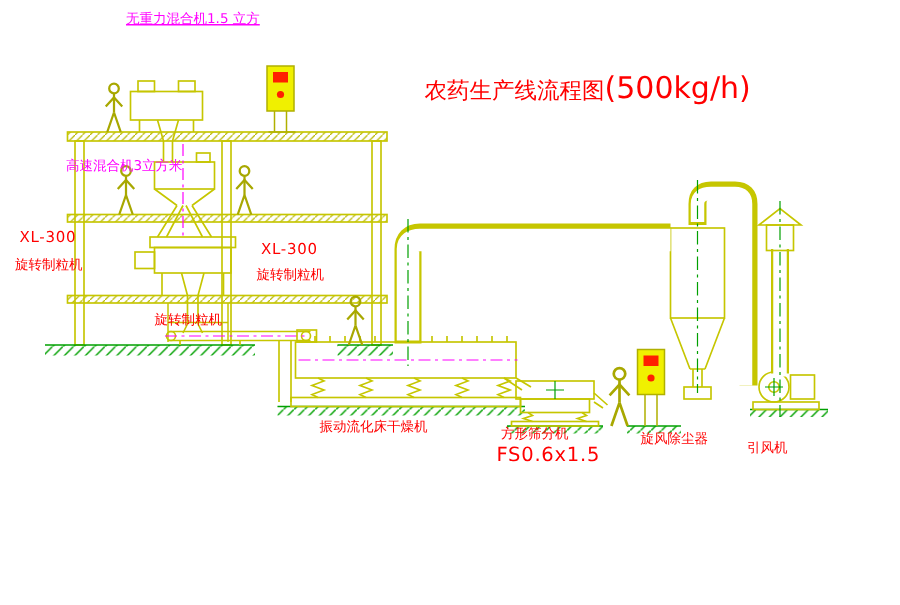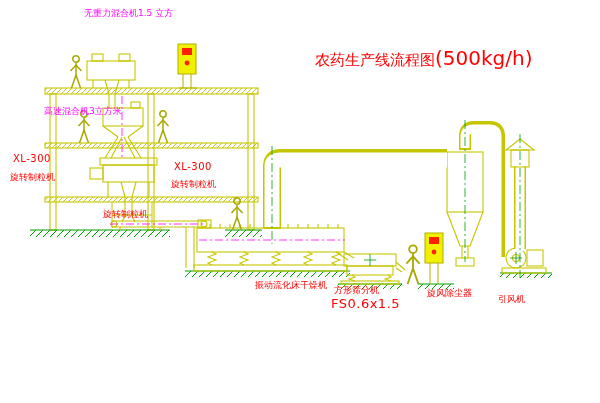--- a/index.html
+++ b/index.html
@@ -7,21 +7,21 @@
     position:relative;width:600px;height:403px;background:#ffffff;
     overflow:hidden;font-family:"DejaVu Sans",sans-serif;
   }
   .stage svg{position:absolute;left:0;top:0;}
   .lbl{position:absolute;white-space:nowrap;line-height:1;}
   .magenta{color:#ff00ff;font-size:9px;}
   .red{color:#ff0000;font-size:9px;}
   .model-big{color:#ff0000;font-size:10px;letter-spacing:.5px;}
   .model-mid{color:#ff0000;font-size:13px;letter-spacing:.5px;}
   .title{color:#ff0000;}
-  .title .t-main{font-size:15px;margin-left:32px;}
+  .title .t-main{font-size:15px;}
   .title .t-cap{font-size:20px;}
 </style>
 </head>
 <body>
 
 <div class="stage">
 
   <svg width="600" height="403" viewBox="0 0 600 403">
     <defs>
       <pattern id="gHatch" width="7" height="7" patternUnits="userSpaceOnUse">
@@ -183,32 +183,32 @@
       <use href="#person" transform="translate(163,143)"></use>
       <use href="#person" transform="translate(237,230)"></use>
       <use href="#person" transform="translate(413,284) scale(1.2)"></use>
     </g>
   </svg>
 
   <div class="lbl title" style="left:283px;top:48px;">
     <span class="t-main">农药生产线流程图</span><span class="t-cap">(500kg/h)</span>
   </div>
 
-  <div class="lbl magenta" style="left:84px;top:9px;">无重力混合机1.5 立方</div>
+  <div class="lbl magenta" style="left:84px;top:9px;text-decoration:underline;">无重力混合机1.5 立方</div>
   <div class="lbl magenta" style="left:44px;top:107px;text-align:right;">高速混合机3立方米</div>
 
   <div class="lbl model-big" style="left:13px;top:154px;">XL-300</div>
   <div class="lbl red" style="left:10px;top:173px;">旋转制粒机</div>
 
   <div class="lbl model-big" style="left:174px;top:162px;">XL-300</div>
   <div class="lbl red" style="left:171px;top:180px;">旋转制粒机</div>
 
   <div class="lbl red" style="left:103px;top:210px;">旋转制粒机</div>
 
-  <div class="lbl red" style="left:213px;top:281px;margin-left:42px;">振动流化床干燥机</div>
+  <div class="lbl red" style="left:213px;top:281px;">振动流化床干燥机</div>
 
   <div class="lbl red" style="left:334px;top:286px;">方形筛分机</div>
   <div class="lbl model-mid" style="left:331px;top:297px;">FS0.6x1.5</div>
 
   <div class="lbl red" style="left:427px;top:289px;">旋风除尘器</div>
   <div class="lbl red" style="left:498px;top:295px;">引风机</div>
 
 </div>
 
 </body></html>

